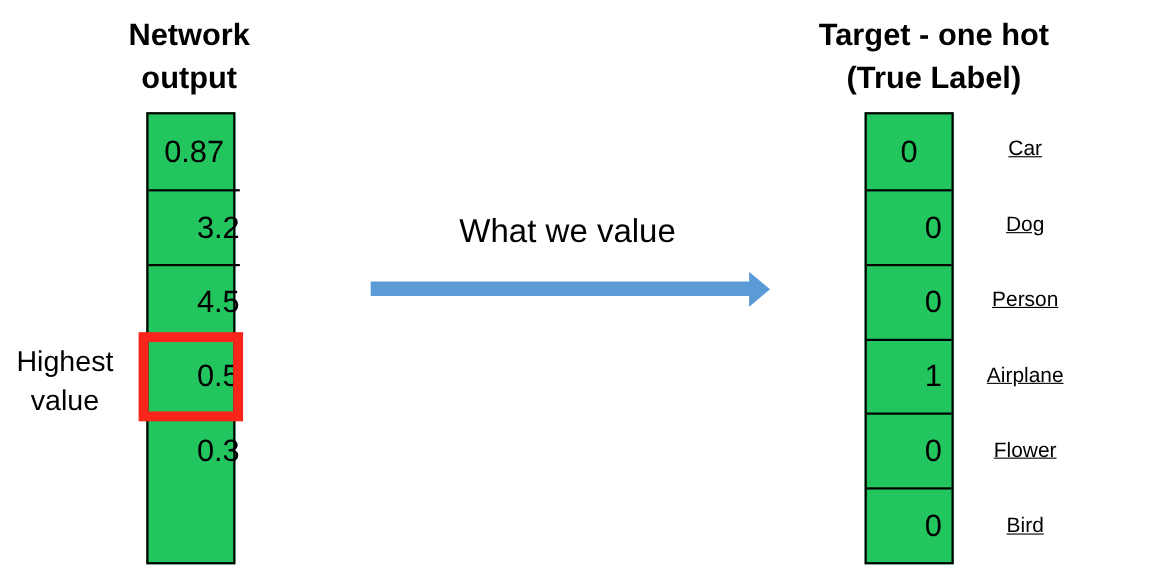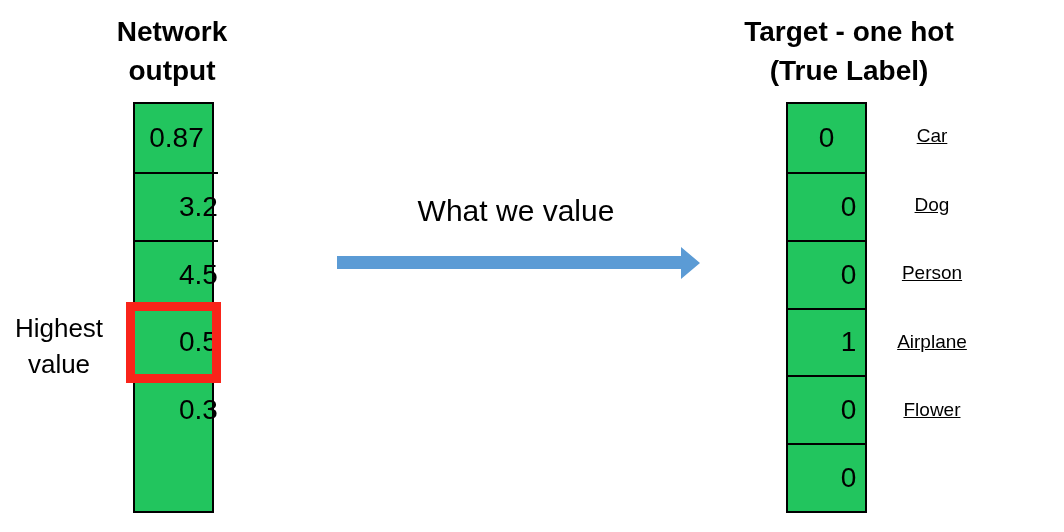--- a/index.html
+++ b/index.html
@@ -139,15 +139,16 @@
     <div class="cell">0</div>
     <div class="cell">0</div>
   </div>
 
   <div class="row-labels">
     <div class="row-label">Car</div>
     <div class="row-label">Dog</div>
     <div class="row-label">Person</div>
     <div class="row-label">Airplane</div>
     <div class="row-label">Flower</div>
+    <div class="row-label">Bird</div>
   </div>
 
 </div>
 
 </body></html>

